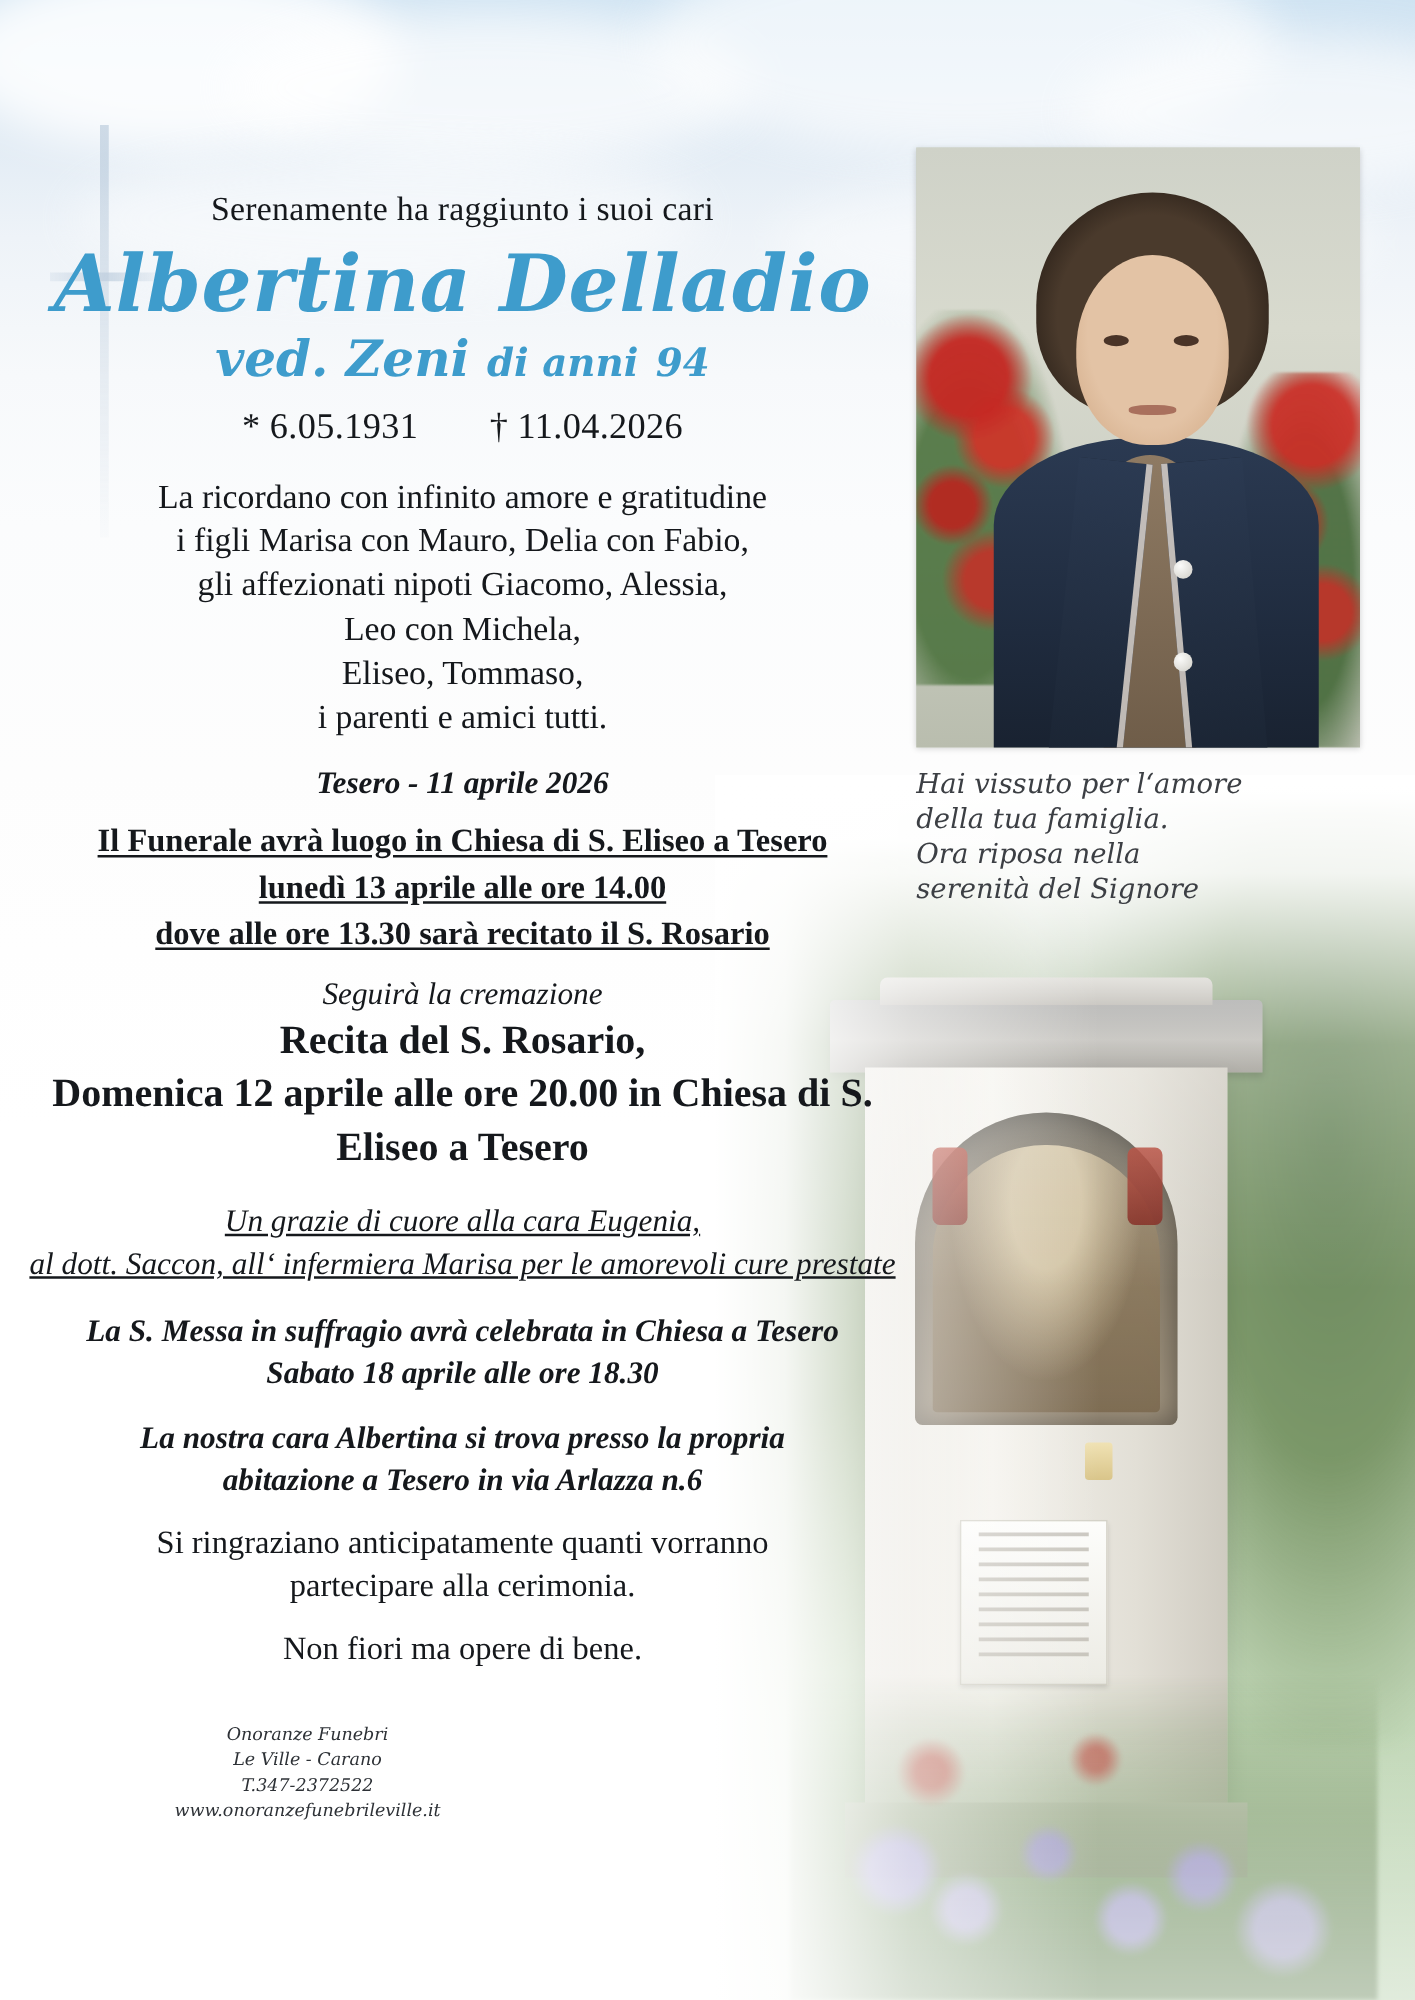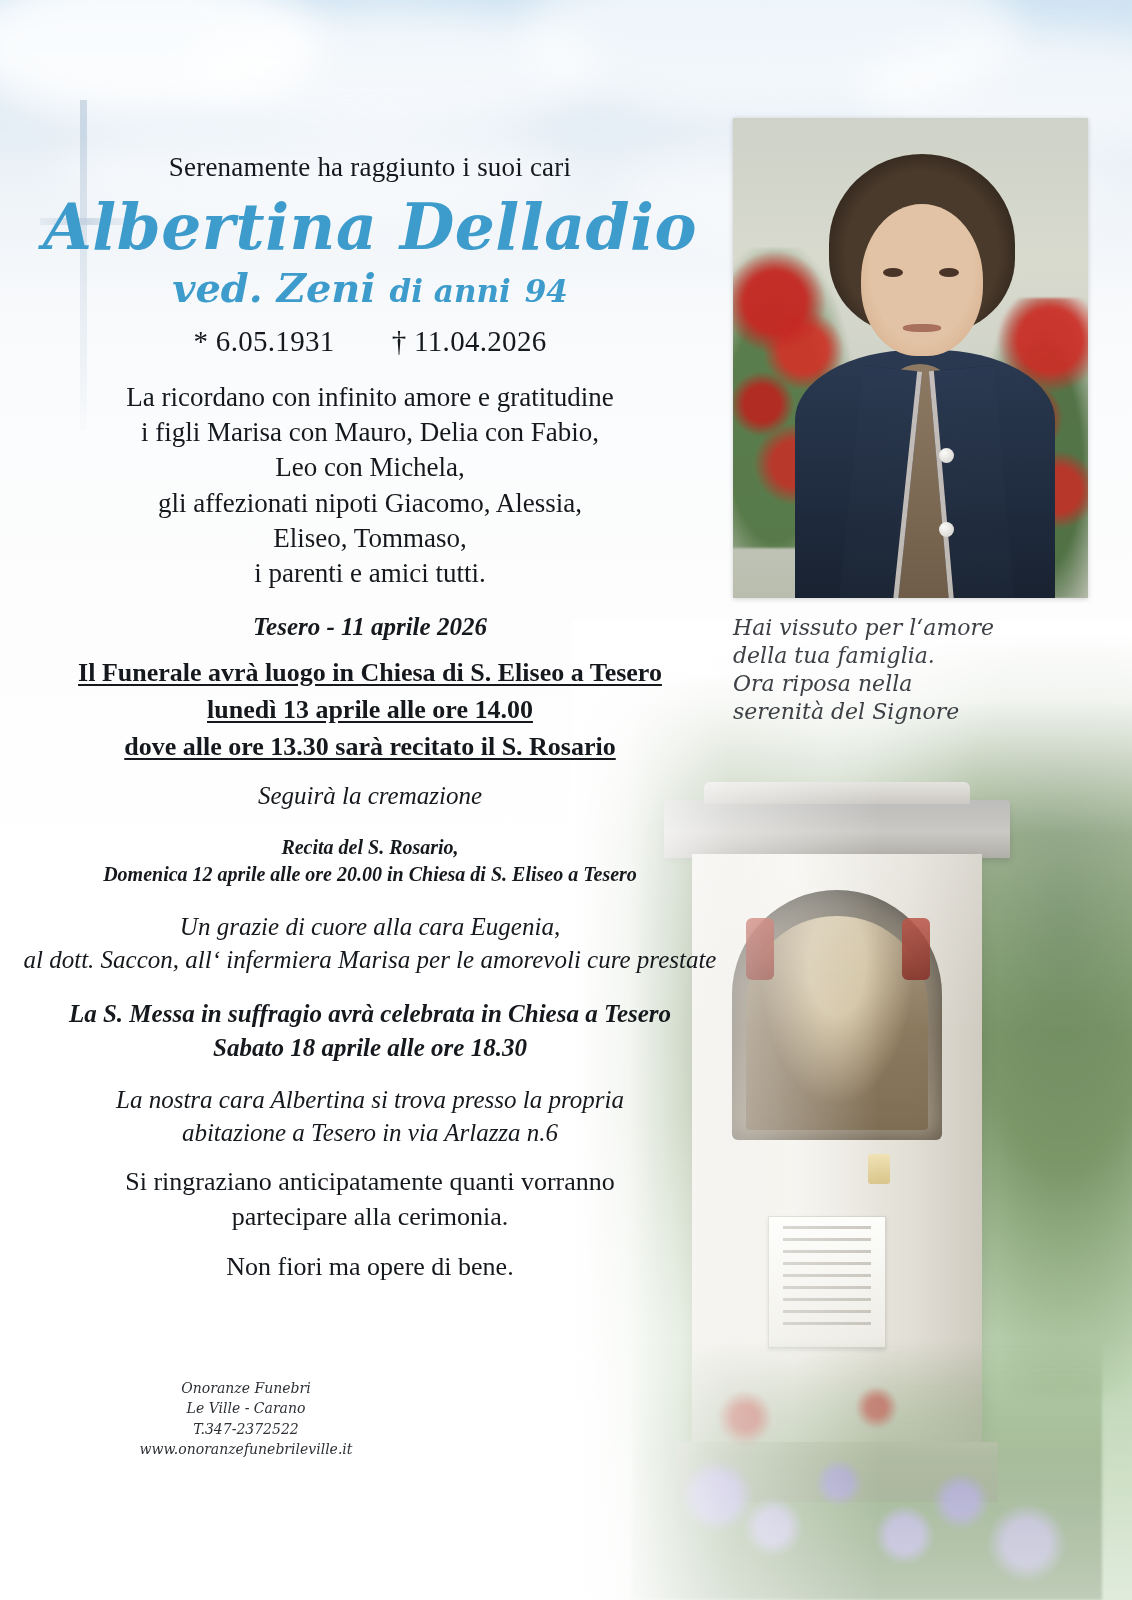--- a/index.html
+++ b/index.html
@@ -334,42 +334,41 @@
   .funeral span {
     text-decoration: underline;
     text-underline-offset: 3px;
   }
   .cremation {
     margin-top: 16px;
     font-style: italic;
     font-size: 25px;
   }
   .rosary {
-    margin-top: 24px;
-    font-weight: bold;
-    font-style: italic;
-    font-size: 20px;
+    font-weight: bold;
+    font-size: 32px;
     line-height: 1.35;
   }
   .thanks {
     margin-top: 22px;
     font-style: italic;
     font-size: 25px;
     line-height: 1.35;
+    text-decoration: underline;
   }
   .mass {
     margin-top: 20px;
     font-weight: bold;
     font-style: italic;
     font-size: 25px;
     line-height: 1.35;
   }
   .home {
     margin-top: 18px;
-    font-weight: normal;
+    font-weight: bold;
     font-style: italic;
     font-size: 25px;
     line-height: 1.35;
   }
   .closing {
     margin-top: 14px;
     font-size: 26px;
     line-height: 1.35;
   }
   .noflowers {
@@ -491,22 +490,22 @@
 
     <div class="dates">
       <span>* 6.05.1931</span>
       <span class="gap"></span>
       <span>† 11.04.2026</span>
     </div>
 
     <div class="remember">
       <div>La ricordano con infinito amore e gratitudine</div>
       <div>i figli Marisa con Mauro, Delia con Fabio,</div>
+      <div>gli affezionati nipoti Giacomo, Alessia,</div>
       <div>Leo con Michela,</div>
-      <div>gli affezionati nipoti Giacomo, Alessia,</div>
       <div>Eliseo, Tommaso,</div>
       <div>i parenti e amici tutti.</div>
     </div>
 
     <div class="place-date">Tesero - 11 aprile 2026</div>
 
     <div class="funeral">
       <div><span>Il Funerale avrà luogo in Chiesa di S. Eliseo a Tesero</span></div>
       <div><span>lunedì 13 aprile alle ore 14.00</span></div>
       <div><span>dove alle ore 13.30 sarà recitato il S. Rosario</span></div>

